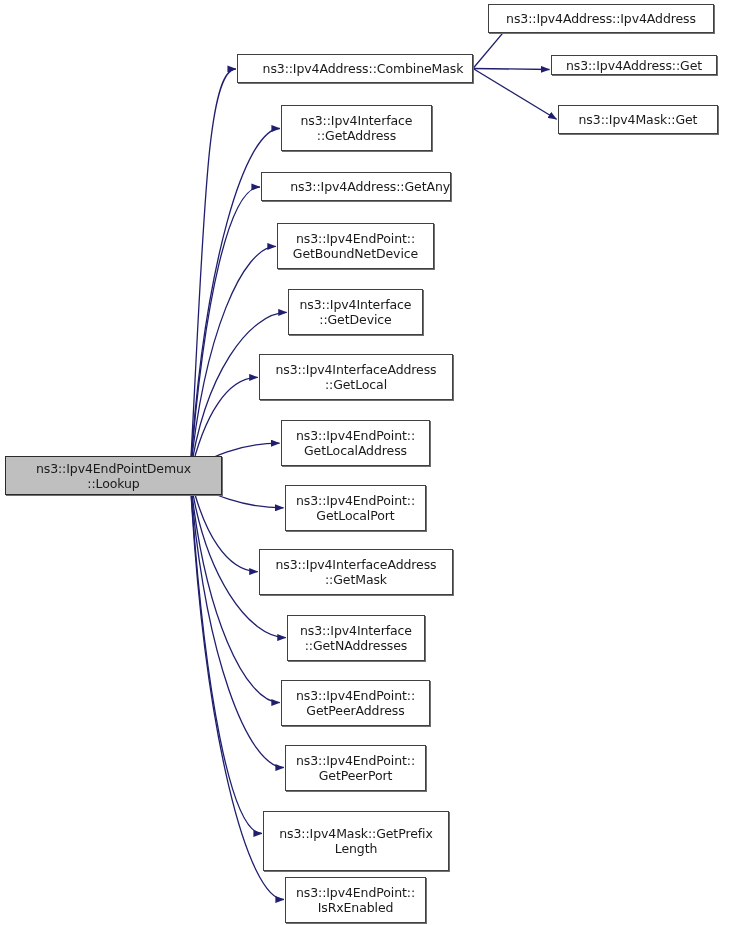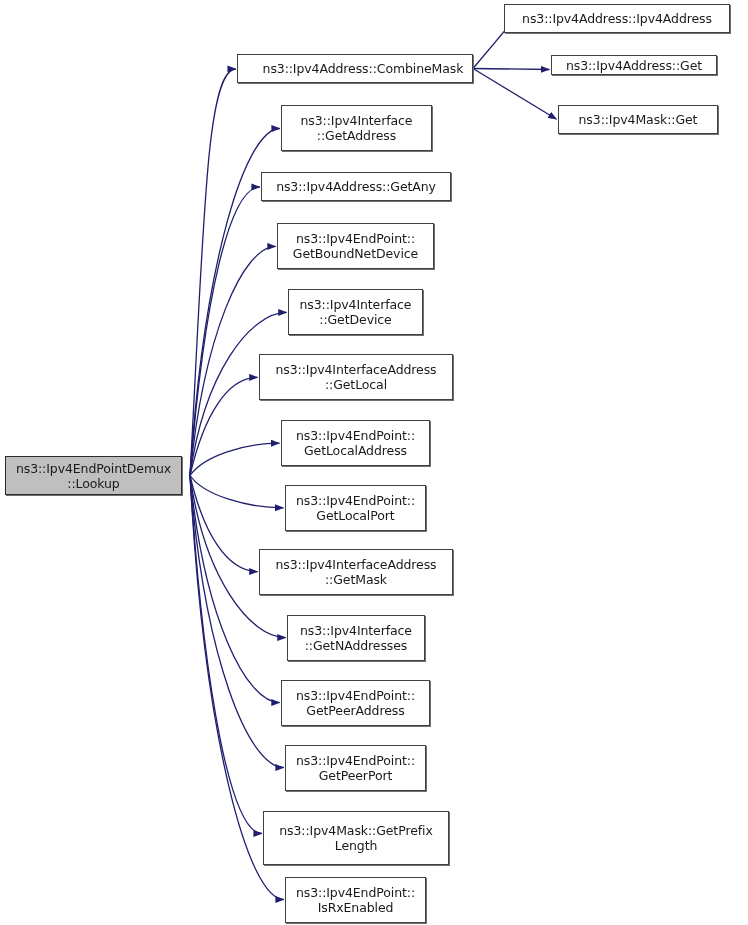--- a/index.html
+++ b/index.html
@@ -66,45 +66,45 @@
       <path d="M190,475.5 C204,576.25 249.2656799713933,637.5695103682439 285.7456799713933,637.5695103682439" fill="none" stroke="#1f1f6e" stroke-width="1.3" marker-end="url(#arrowhead)"></path>
       <path d="M190,475.5 C204,616.55 245.6160678017153,702.5350602765582 279.8160678017153,702.5350602765582" fill="none" stroke="#1f1f6e" stroke-width="1.3" marker-end="url(#arrowhead)"></path>
       <path d="M190,475.5 C204,656.85 248.12702174990594,767.5239772536967 283.84702174990593,767.5239772536967" fill="none" stroke="#1f1f6e" stroke-width="1.3" marker-end="url(#arrowhead)"></path>
       <path d="M190,475.5 C204,697.77 231.9015475231509,833.509788709022 261.9015475231509,833.509788709022" fill="none" stroke="#1f1f6e" stroke-width="1.3" marker-end="url(#arrowhead)"></path>
       <path d="M190,475.5 C204,738.69 248.171900095263,899.5118254302037 283.891900095263,899.5118254302037" fill="none" stroke="#1f1f6e" stroke-width="1.3" marker-end="url(#arrowhead)"></path>
       <path d="M473,68.5 L514.6784039567883,18.882852432394806" fill="none" stroke="#1f1f6e" stroke-width="1.3" marker-end="url(#arrowhead)"></path>
       <path d="M473,68.5 L549.5000421602936,69.49350704104278" fill="none" stroke="#1f1f6e" stroke-width="1.3" marker-end="url(#arrowhead)"></path>
       <path d="M473,68.5 L556.5726062423892,119.24051093287912" fill="none" stroke="#1f1f6e" stroke-width="1.3" marker-end="url(#arrowhead)"></path>
     </svg>
   <div id="node-layer">
-      <div class="node root" style="left: 5px; top: 456px; width: 177px; height: 39px;"><span>ns3::Ipv4EndPointDemux
+      <div class="node root" style="left: 5px; top: 456px; width: 217px; height: 39px;"><span>ns3::Ipv4EndPointDemux
 ::Lookup</span></div>
       <div class="node" style="left: 237px; top: 54px; width: 236px; height: 29px; padding-left: 16px;"><span>ns3::Ipv4Address::CombineMask</span></div>
       <div class="node" style="left: 281px; top: 105px; width: 151px; height: 46px;"><span>ns3::Ipv4Interface
 ::GetAddress</span></div>
-      <div class="node" style="left: 261px; top: 172px; width: 190px; height: 29px;"><span>ns3::Ipv4Address::GetAny</span></div>
+      <div class="node" style="left: 261px; top: 172px; width: 190px; height: 29px; justify-content: flex-end;"><span>ns3::Ipv4Address::GetAny</span></div>
       <div class="node" style="left: 277px; top: 223px; width: 157px; height: 46px;"><span>ns3::Ipv4EndPoint::
 GetBoundNetDevice</span></div>
       <div class="node" style="left: 288px; top: 289px; width: 135px; height: 46px;"><span>ns3::Ipv4Interface
 ::GetDevice</span></div>
       <div class="node" style="left: 259px; top: 354px; width: 194px; height: 46px;"><span>ns3::Ipv4InterfaceAddress
 ::GetLocal</span></div>
       <div class="node" style="left: 281px; top: 420px; width: 149px; height: 46px;"><span>ns3::Ipv4EndPoint::
 GetLocalAddress</span></div>
       <div class="node" style="left: 285px; top: 485px; width: 141px; height: 46px;"><span>ns3::Ipv4EndPoint::
 GetLocalPort</span></div>
       <div class="node" style="left: 259px; top: 549px; width: 194px; height: 46px;"><span>ns3::Ipv4InterfaceAddress
 ::GetMask</span></div>
       <div class="node" style="left: 287px; top: 615px; width: 138px; height: 46px;"><span>ns3::Ipv4Interface
 ::GetNAddresses</span></div>
       <div class="node" style="left: 281px; top: 680px; width: 149px; height: 46px;"><span>ns3::Ipv4EndPoint::
 GetPeerAddress</span></div>
       <div class="node" style="left: 285px; top: 745px; width: 141px; height: 46px;"><span>ns3::Ipv4EndPoint::
 GetPeerPort</span></div>
-      <div class="node" style="left: 263px; top: 811px; width: 186px; height: 54px;"><span>ns3::Ipv4Mask::GetPrefix
+      <div class="node" style="left: 263px; top: 811px; width: 186px; height: 60px;"><span>ns3::Ipv4Mask::GetPrefix
 Length</span></div>
       <div class="node" style="left: 285px; top: 877px; width: 141px; height: 46px;"><span>ns3::Ipv4EndPoint::
 IsRxEnabled</span></div>
-      <div class="node" style="left: 504px; top: 4px; width: 226px; height: 29px;"><span>ns3::Ipv4Address::Ipv4Address</span></div>
+      <div class="node" style="left: 488px; top: 4px; width: 226px; height: 29px;"><span>ns3::Ipv4Address::Ipv4Address</span></div>
       <div class="node" style="left: 551px; top: 55px; width: 166px; height: 20px;"><span>ns3::Ipv4Address::Get</span></div>
       <div class="node" style="left: 558px; top: 105px; width: 160px; height: 29px;"><span>ns3::Ipv4Mask::Get</span></div>
     </div>
 </div>
 
 </body></html>

